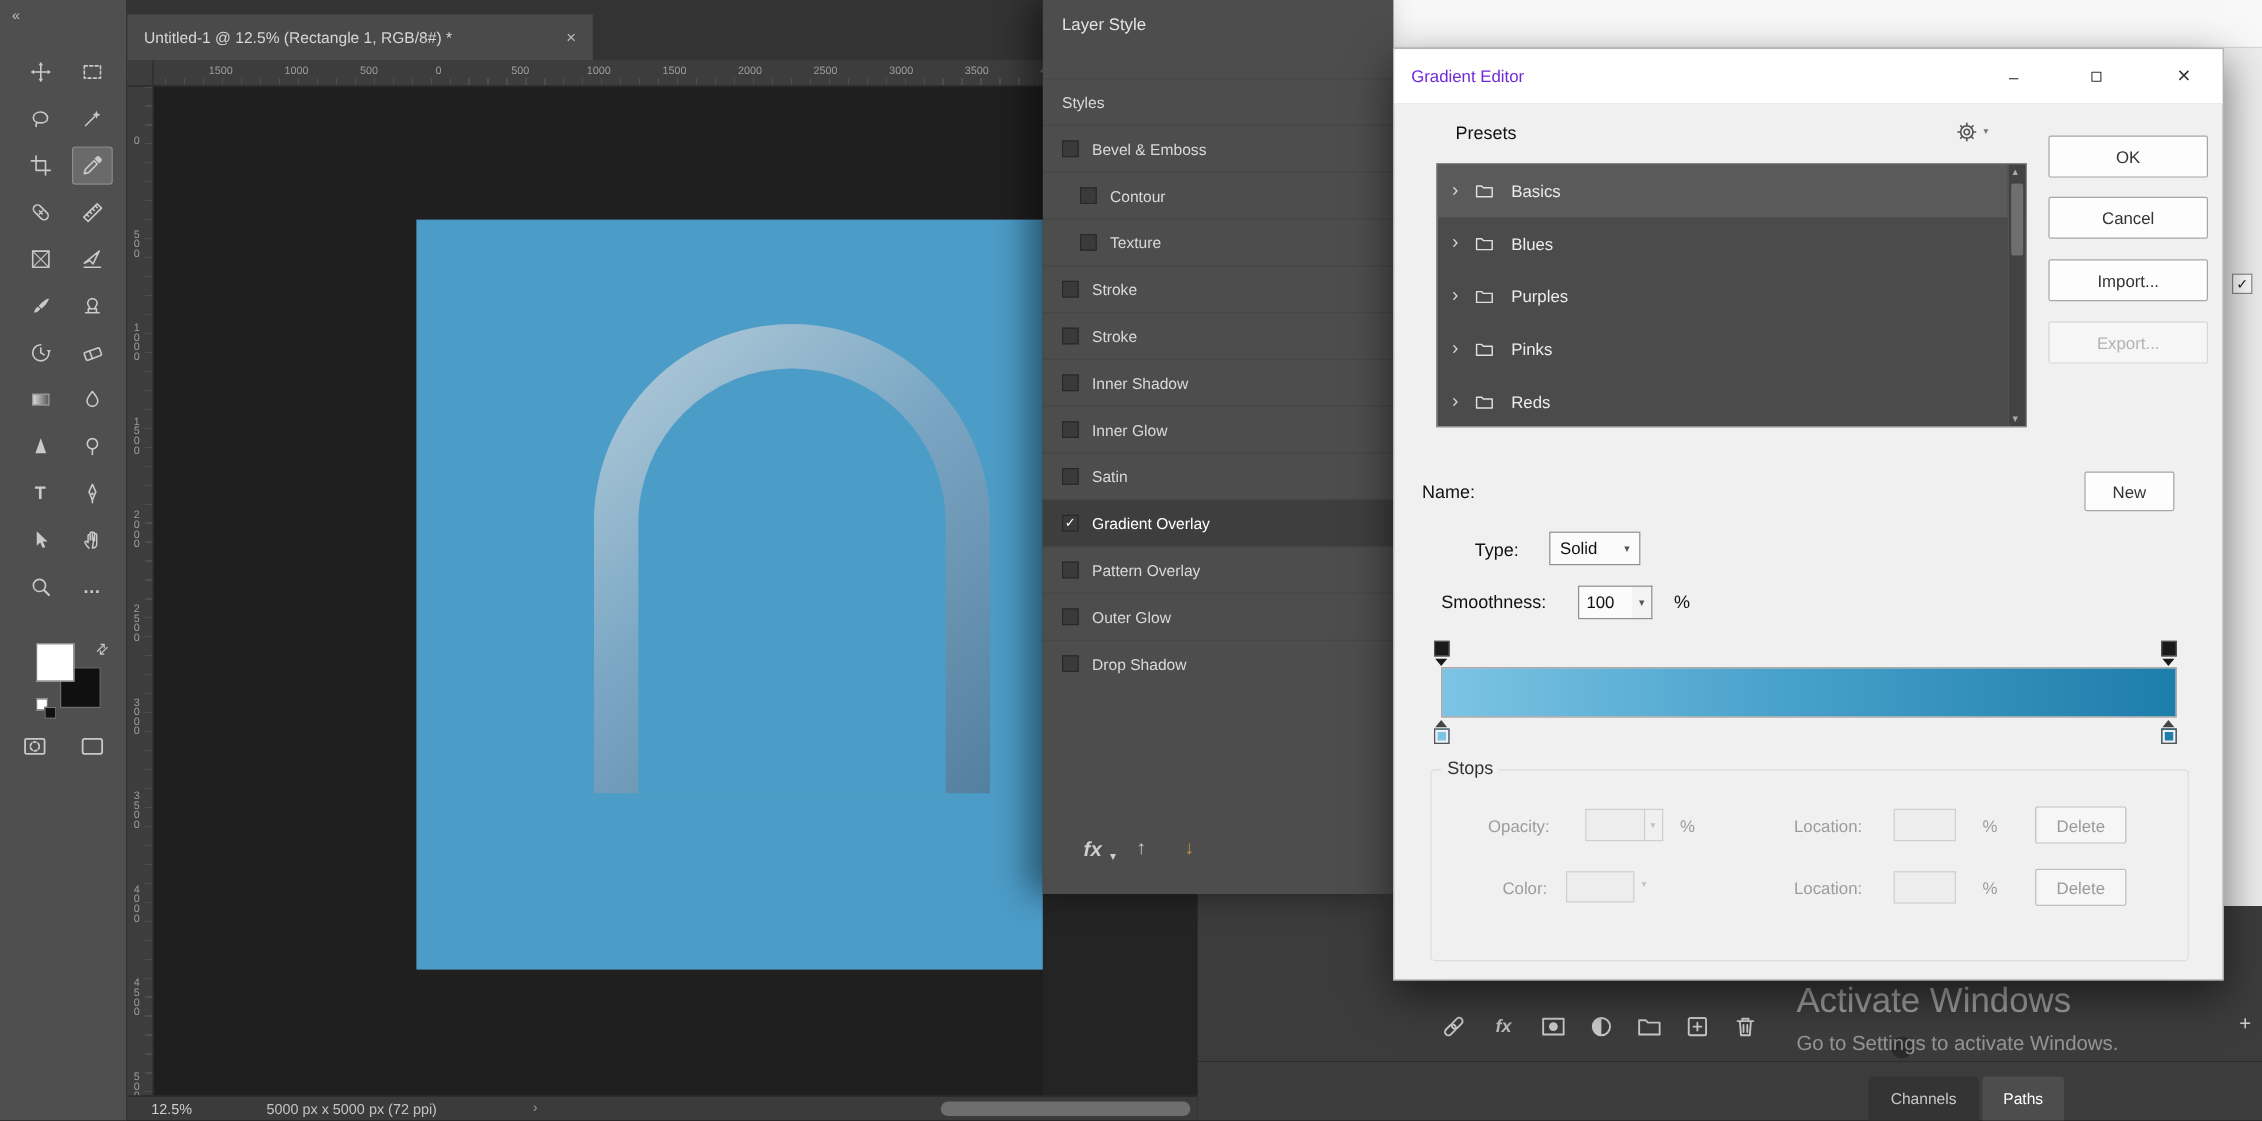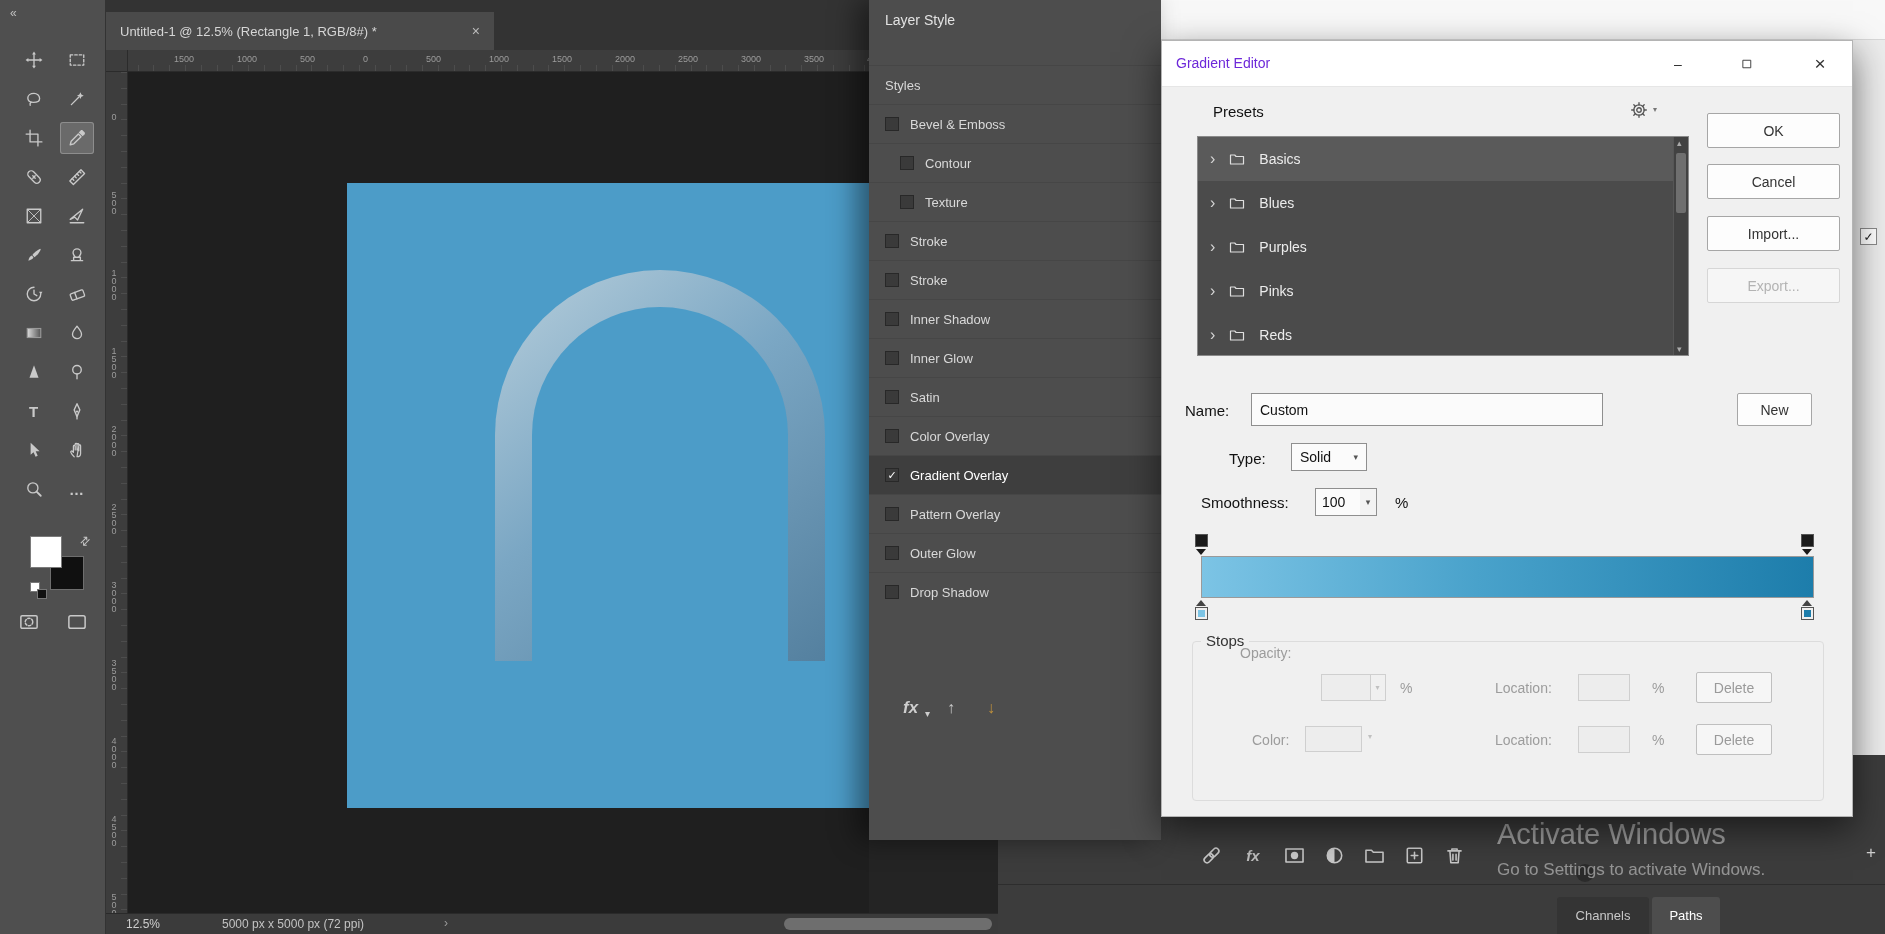--- a/index.html
+++ b/index.html
@@ -24,21 +24,21 @@
   .ruler-v{left:106px;top:72px;width:22px;height:841px;background:#3d3d3d;border-right:1px solid #2b2b2b;overflow:hidden;z-index:2}
   .rlbl{position:absolute;top:4px;font-size:9px;color:#9c9c9c;white-space:nowrap}
   .rlbl-v{position:absolute;left:3px;font-size:9px;color:#9c9c9c;writing-mode:vertical-lr;text-orientation:upright;letter-spacing:-2px}
   .ticks-h{position:absolute;bottom:0;left:0;right:0;height:6px;background:repeating-linear-gradient(90deg,#5a5a5a 0 1px,transparent 1px 15.8px);opacity:.55}
   .ticks-v{position:absolute;right:0;top:0;bottom:0;width:6px;background:repeating-linear-gradient(180deg,#5a5a5a 0 1px,transparent 1px 15.8px);opacity:.55}
 
   
   .canvas{left:128px;top:72px;width:741px;height:841px;background:#1f1f1f;z-index:1;overflow:hidden}
 
   
-  .ls-dialog{left:869px;top:0;width:292px;height:840px;background:#4d4d4d;box-shadow:-12px 0 26px rgba(0,0,0,.45);z-index:30;overflow:hidden}
+  .ls-dialog{left:869px;top:0;width:292px;height:745px;background:#4d4d4d;box-shadow:-12px 0 26px rgba(0,0,0,.45);z-index:30;overflow:hidden}
   .ls-row{display:flex;align-items:center;height:39px;border-top:1px solid #464646;color:#d9d9d9;font-size:13px;padding-left:16px;gap:11px}
   .ls-row.sel{background:#3e3e3e;color:#fff}
   .ls-row.ind{padding-left:31px}
   .cb{width:14px;height:14px;background:#3a3a3a;border:1px solid #282828;display:flex;align-items:center;justify-content:center;font-size:11px;color:#fff;flex:none;line-height:1}
 
   
   .ge-dialog{left:1161px;top:40px;width:692px;height:777px;background:#f0f0f0;border:1px solid #b4b4b4;box-shadow:0 12px 34px rgba(0,0,0,.55);z-index:40;color:#222}
   .ge-title{position:absolute;left:0;top:0;right:0;height:46px;background:#fff;border-bottom:1px solid #e6e6e6}
   .winbtn{position:absolute;top:0;height:46px;display:flex;align-items:center;justify-content:center;color:#333}
   .ge-btn{position:absolute;width:133px;height:35px;background:#fdfdfd;border:1px solid #a6a6a6;border-radius:2px;display:flex;align-items:center;justify-content:center;font-size:14px;color:#333}
@@ -417,24 +417,20 @@
           <span>Inner Shadow</span>
         </div>
         <div class="ls-row">
           <span class="cb"></span>
           <span>Inner Glow</span>
         </div>
         <div class="ls-row">
           <span class="cb"></span>
           <span>Satin</span>
         </div>
-        <div class="ls-row">
-          <span class="cb"></span>
-          <span>Color Overlay</span>
-        </div>
         <div class="ls-row sel">
           <span class="cb">✓</span>
           <span>Gradient Overlay</span>
         </div>
         <div class="ls-row">
           <span class="cb"></span>
           <span>Pattern Overlay</span>
         </div>
         <div class="ls-row">
           <span class="cb"></span>
@@ -527,21 +523,20 @@
         <span class="abs" style="left:3px;bottom:1px;font-size:9px;color:#aaa">▾</span>
       </div>
     </div>
 
     <div class="ge-btn" style="left:545px;top:72px">OK</div>
     <div class="ge-btn" style="left:545px;top:123px">Cancel</div>
     <div class="ge-btn" style="left:545px;top:175px">Import...</div>
     <div class="ge-btn dis" style="left:545px;top:227px">Export...</div>
 
     <span class="glabel" style="left:23px;top:361px">Name:</span>
-    <input class="ge-input" style="left: 89px; top: 352px; width: 352px; height: 33px;" value="Custom">
     <div class="ge-btn" style="left:575px;top:352px;width:75px;height:33px">New</div>
 
     <span class="glabel" style="left:67px;top:409px">Type:</span>
     <div class="abs" style="left:129px;top:402px;width:76px;height:28px;background:#fbfbfb;border:1px solid #8f8f8f;display:flex;align-items:center;padding:0 8px;font-size:14px;color:#111;justify-content:space-between">
       <span>Solid</span>
       <span style="font-size:9px;color:#555">▾</span>
     </div>
 
     <span class="glabel" style="left:39px;top:453px">Smoothness:</span>
     <input class="ge-input" style="left: 153px; top: 447px; width: 46px; height: 28px; padding: 0px 6px;" value="100">
@@ -554,21 +549,21 @@
     <div class="stop-sq" style="left:639px;top:493px;background:#1a1a1a"></div>
     <div class="tri-down" style="left:640px;top:508px"></div>
     <div class="tri-up" style="left:34px;top:559px"></div>
     <div class="stop-sq" id="color-stop-left" style="left: 33px; top: 566px; box-shadow: rgb(240, 240, 240) 0px 0px 0px 2px inset; background: rgb(124, 196, 229);"></div>
     <div class="tri-up" style="left:640px;top:559px"></div>
     <div class="stop-sq" id="color-stop-right" style="left: 639px; top: 566px; box-shadow: rgb(240, 240, 240) 0px 0px 0px 2px inset; background: rgb(29, 125, 171);"></div>
 
     <div class="abs" style="left:30px;top:600px;width:632px;height:160px;border:1px solid #dcdcdc;border-radius:4px"></div>
     <span class="glabel" style="left:39px;top:591px;background:#f0f0f0;padding:0 5px;color:#333">Stops</span>
 
-    <span class="glabel gray" style="left:78px;top:604px">Opacity:</span>
+    <span class="glabel gray" style="left:78px;top:639px">Opacity:</span>
     <div class="dis-box" style="left:159px;top:633px;width:50px;height:27px"></div>
     <div class="abs" style="left:208px;top:633px;width:16px;height:27px;border:1px solid #cfcfcf;border-left:none;display:flex;align-items:center;justify-content:center;font-size:8px;color:#c0c0c0">▾</div>
     <span class="glabel gray" style="left:238px;top:639px">%</span>
     <span class="glabel gray" style="left:333px;top:639px">Location:</span>
     <div class="dis-box" style="left:416px;top:633px;width:52px;height:27px"></div>
     <span class="glabel gray" style="left:490px;top:639px">%</span>
     <div class="abs" style="left:534px;top:631px;width:76px;height:31px;border:1px solid #bfbfbf;background:#f6f6f6;border-radius:2px;display:flex;align-items:center;justify-content:center;font-size:14px;color:#9a9a9a">Delete</div>
 
     <span class="glabel gray" style="left:90px;top:691px">Color:</span>
     <div class="dis-box" style="left:143px;top:685px;width:57px;height:26px"></div>

